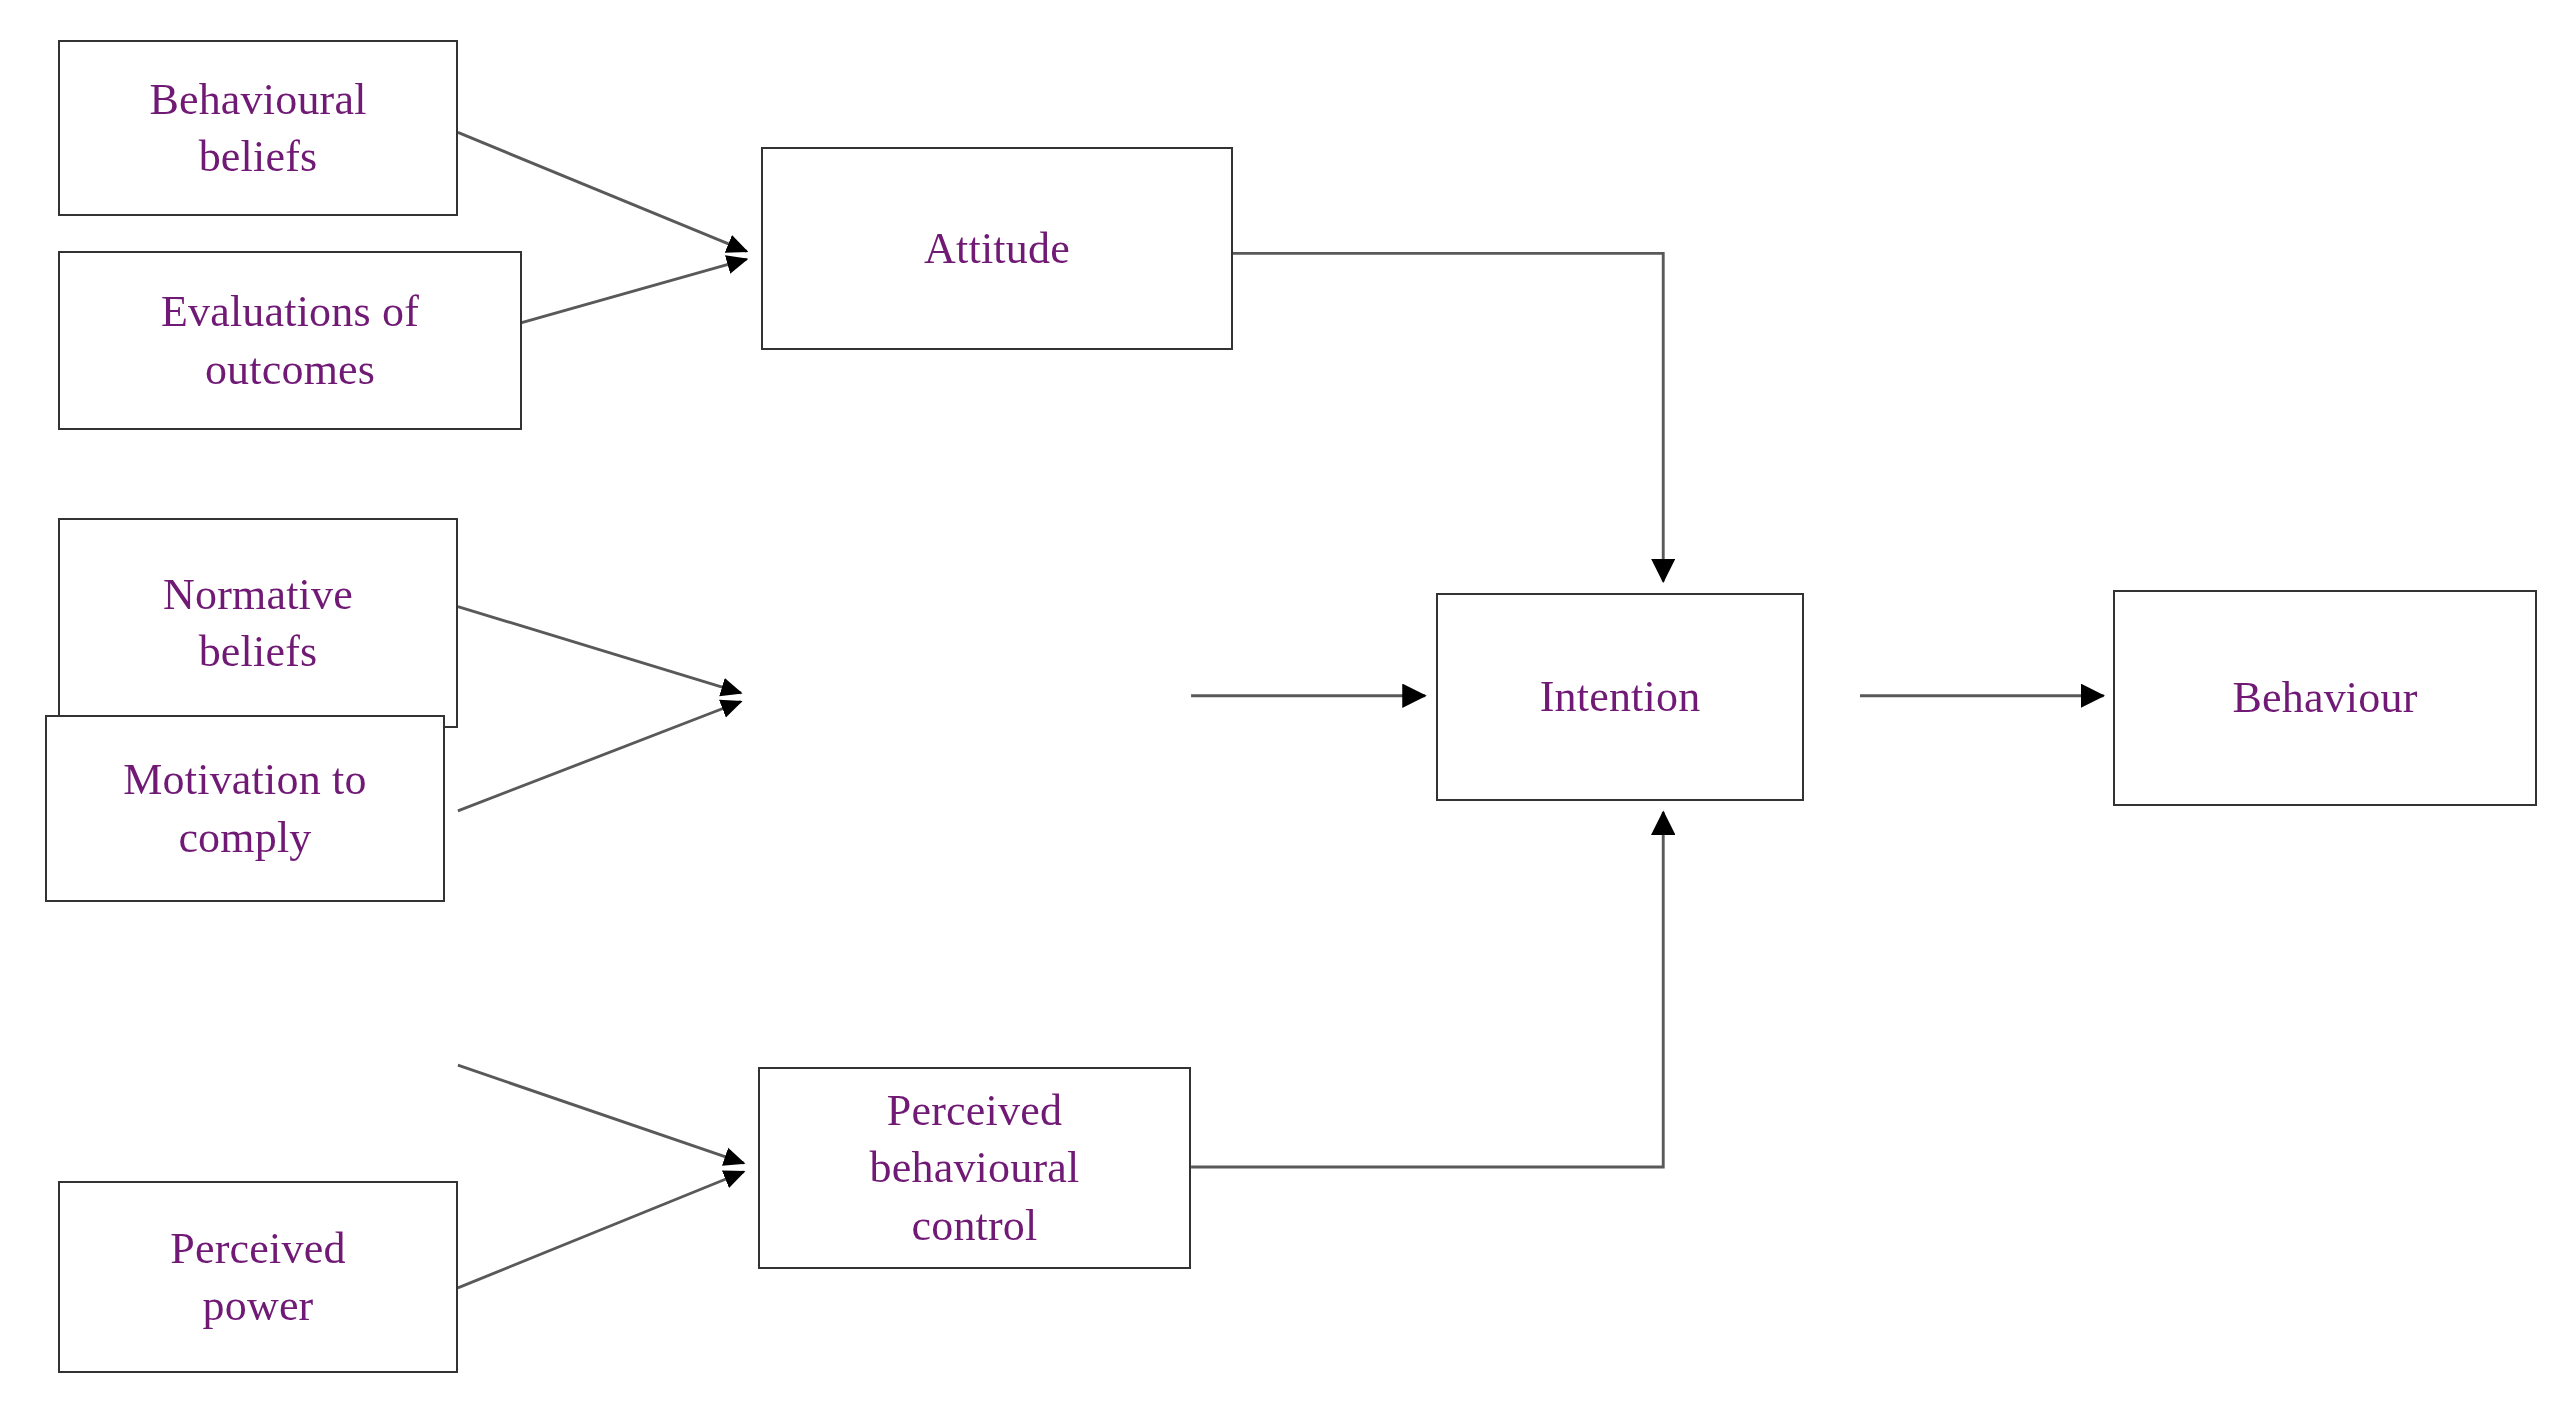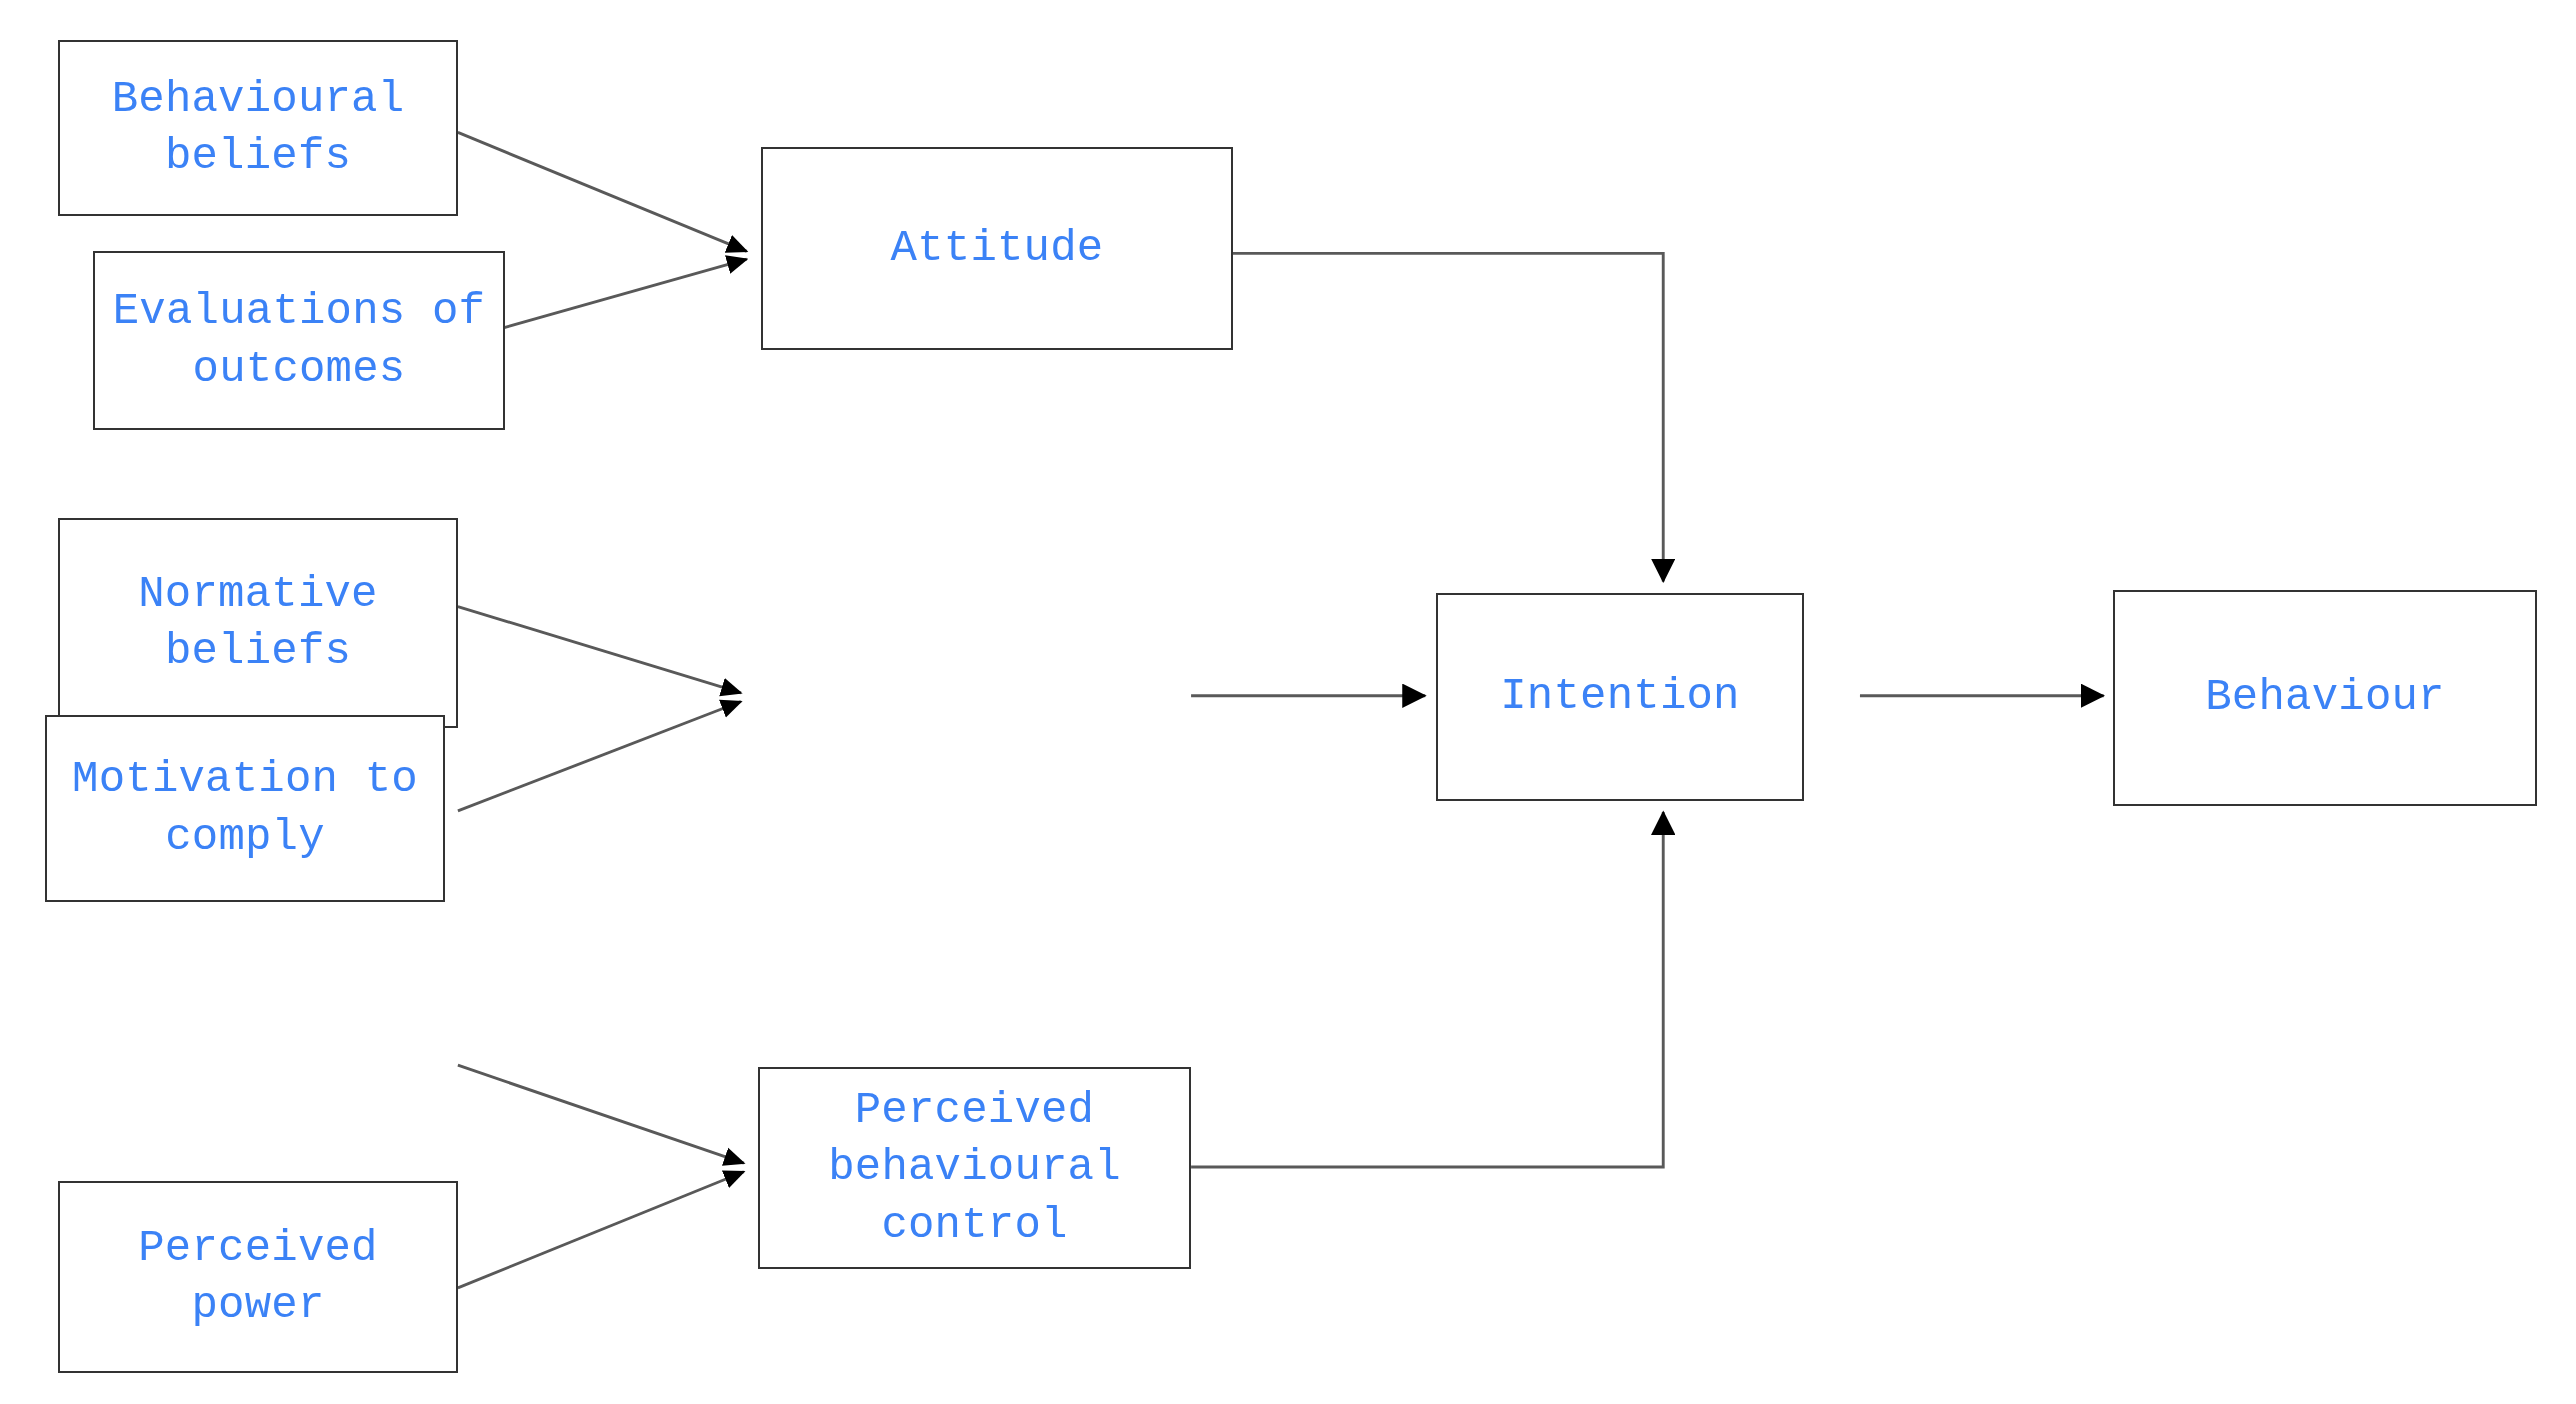--- a/index.html
+++ b/index.html
@@ -29,24 +29,24 @@
     position: absolute;
     box-sizing: border-box;
     border: 2.9px solid #333333;
     background: #ffffff;
     display: flex;
     align-items: center;
     justify-content: center;
     text-align: center;
   }
   .node-label {
-    font-family: Liberation Mono, monospace;
+    font-family: Liberation Serif, serif;
     font-size: 44px;
     line-height: 1.30;
-    color: #3b82f6;
+    color: #701a75;
     font-weight: 400;
     letter-spacing: 0.2px;
     white-space: pre-line;
     padding: 0 9.6px;
   }
 </style>
 </head>
 <body>
 
 <div id="canvas">
@@ -80,21 +80,21 @@
     <path d="M 1241 1216 L 1733 1216 L 1733 846" fill="none" stroke="#595959" stroke-width="3" marker-end="url(#arrowTri)"></path>
 
     <path d="M 1938 725 L 2192 725" fill="none" stroke="#595959" stroke-width="3" marker-end="url(#arrowTri)"></path>
   </svg>
 
   <div class="node" style="left:58px; top:40px; width:400px; height:176px;">
     <span class="node-label">Behavioural
 beliefs</span>
   </div>
 
-  <div class="node" style="left:58px; top:251px; width:412px; height:179px;margin-left:35px;">
+  <div class="node" style="left:58px; top:251px; width:464px; height:179px;">
     <span class="node-label">Evaluations of
 outcomes</span>
   </div>
 
   <div class="node" style="left:58px; top:518px; width:400px; height:210px;">
     <span class="node-label">Normative
 beliefs</span>
   </div>
 
   <div class="node" style="left:45px; top:715px; width:400px; height:187px;">

